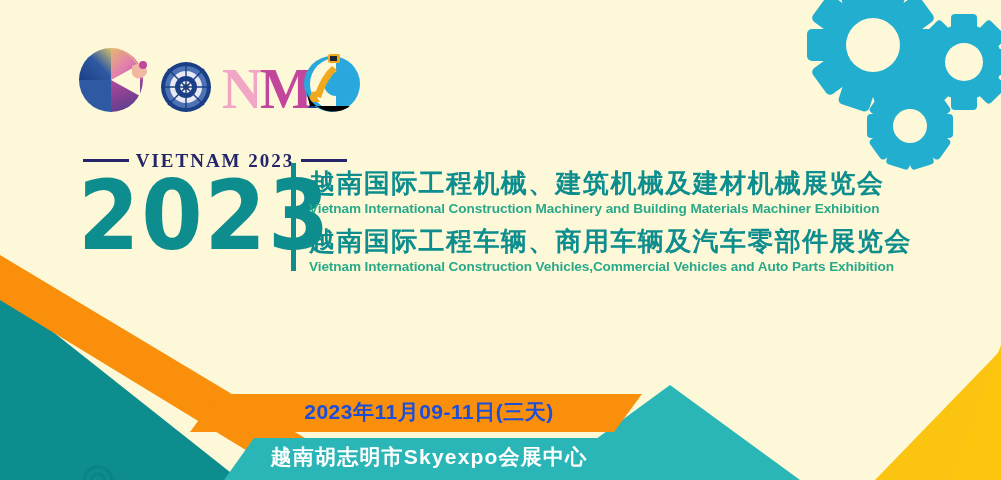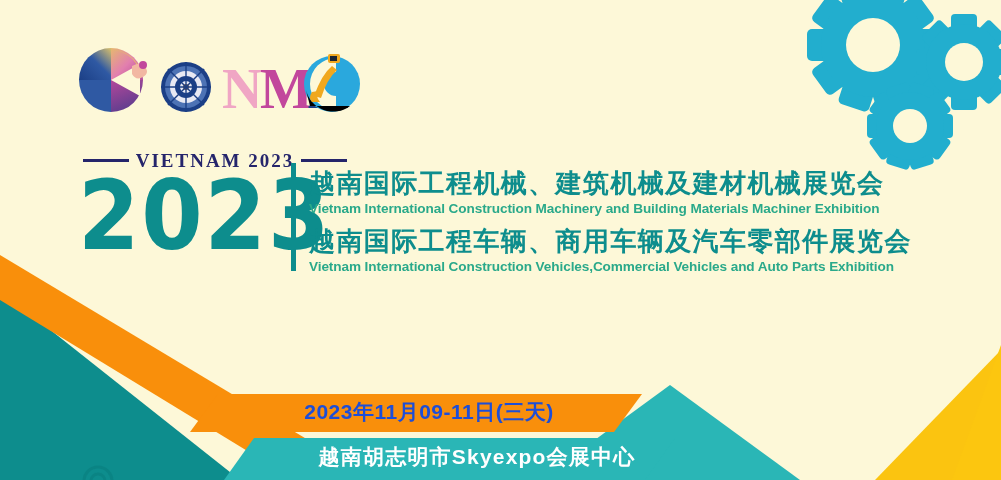--- a/index.html
+++ b/index.html
@@ -122,21 +122,20 @@
     position: absolute;
     left: 0;
     top: 443px;
     width: 858px;
     text-align: center;
     color: #ffffff;
     font-size: 21px;
     font-weight: bold;
     letter-spacing: 1.2px;
     white-space: nowrap;
-    margin-left: 48px;
   }
 </style>
 </head>
 <body>
 
 <div id="poster">
 
   <svg class="layer" viewBox="0 0 1001 480">
 
     <polygon points="0,290 0,480 240,480" fill="#0d8d8d"></polygon>

